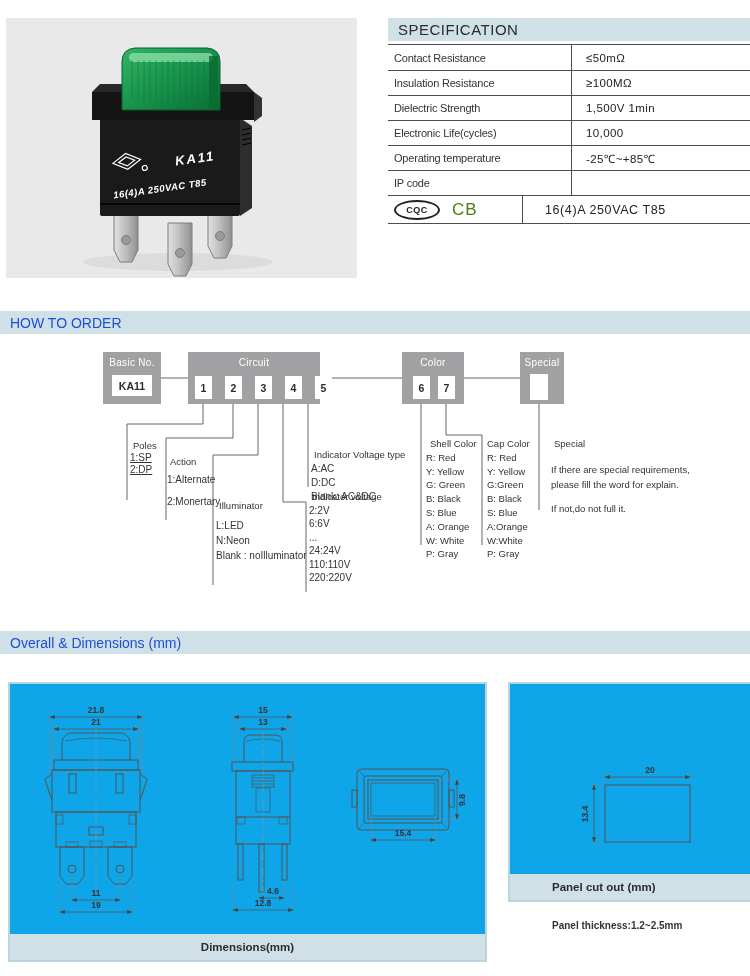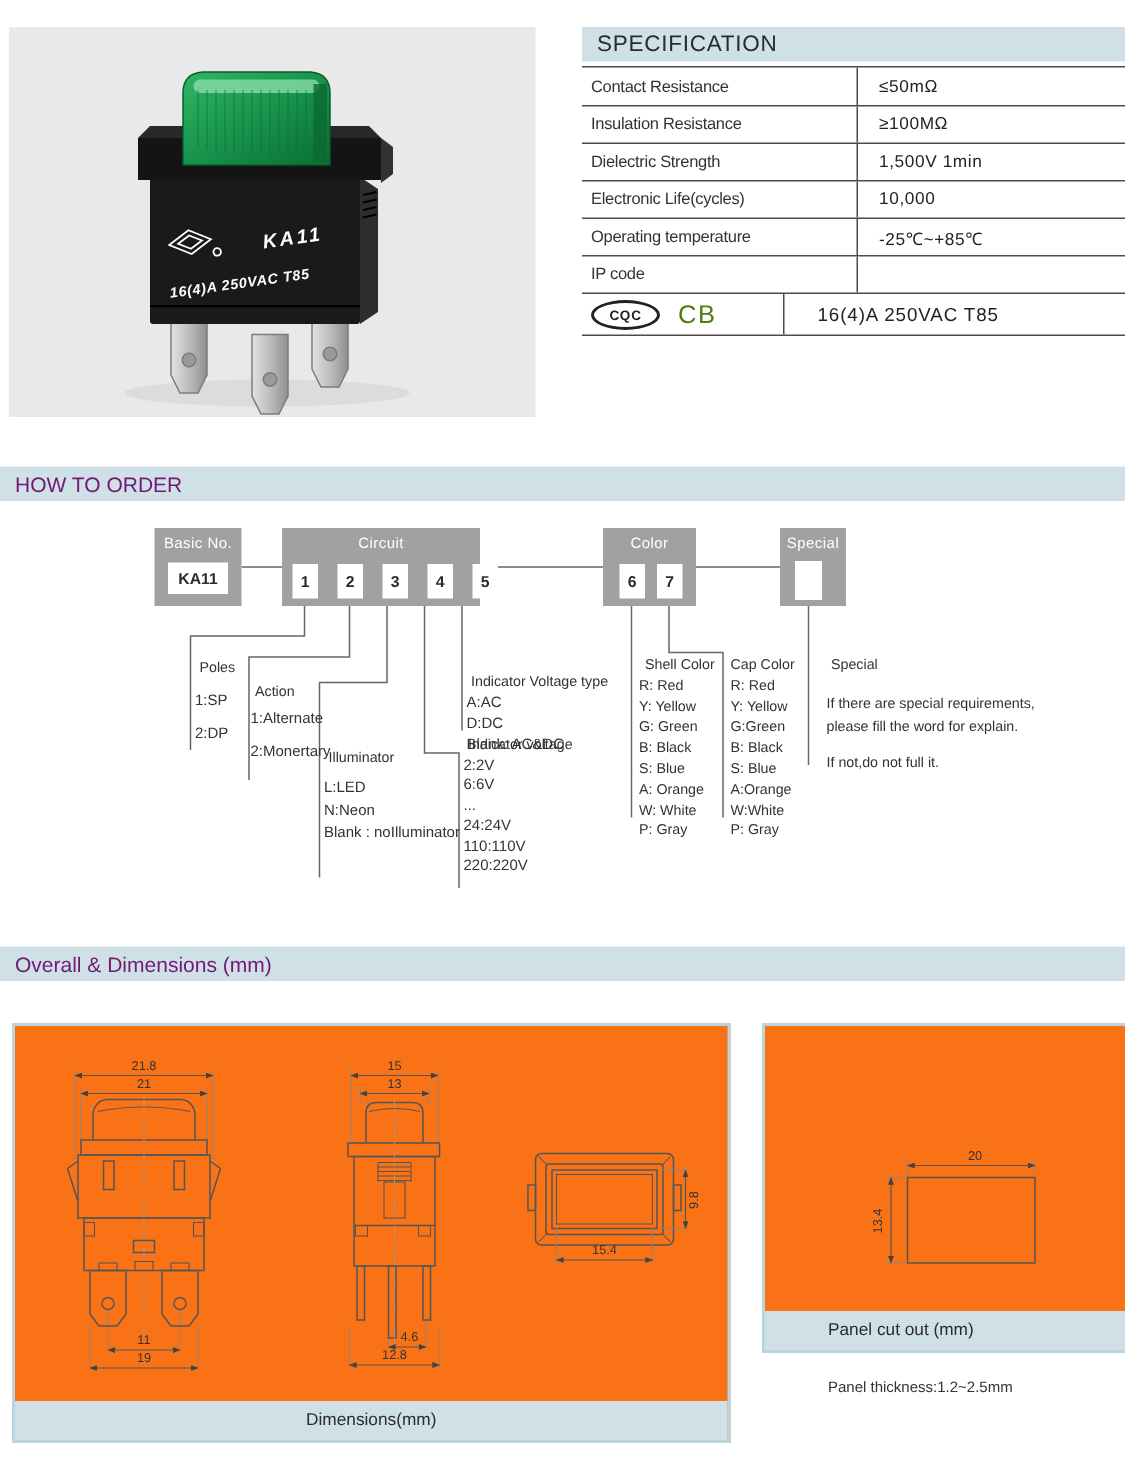--- a/index.html
+++ b/index.html
@@ -5,21 +5,21 @@
   * { margin:0; padding:0; box-sizing:border-box; }
   html,body { background:#fff; }
   body {
     position:relative; width:750px; height:976px;
     font-family:"Liberation Sans", sans-serif; color:#333; overflow:hidden;
   }
   .abs { position:absolute; }
 
   
   .bar {
-    background:#cfe1e7; color:#701a75; font-size:14px;
+    background:#cfe1e7; color:#1d4ed8; font-size:14px;
     padding-left:10px; display:flex; align-items:center;
   }
   .bar.full { left:0; width:750px; height:23px; }
 
   
   .photo-area { left:6px; top:18px; width:351px; height:260px; background:#e9e9e9; }
 
   
   .spec { left:388px; top:18px; width:362px; }
   .spec-header { width:362px; height:23px; background:#cfe1e7; color:#2b2b2b;
@@ -41,33 +41,33 @@
 
   
   .order-box { background:#a1a1a3; position:absolute; }
   .order-box .obx-label { color:#fff; font-size:10px; text-align:center; margin-top:5px; letter-spacing:.3px; }
   .cellrow { position:absolute; display:flex; }
   .cell { background:#fff; color:#2b2b2b; font-size:10.5px; font-weight:600;
           display:flex; align-items:center; justify-content:center; }
   .legend { position:absolute; font-size:9.5px; color:#333; white-space:nowrap; line-height:12px; }
   .lg-title { margin-left:3px; }
 
-  .legend-poles .lg-item { margin-top:10px; font-size:10px; }
+  .legend-poles .lg-item { font-size:10px;text-decoration:underline; }
   .legend-action .lg-item { margin-top:6px; font-size:10px; }
   .legend-action .lg-item + .lg-item { margin-top:10px; }
   .legend-illum .lg-item { margin-top:8px; font-size:10px; }
   .legend-illum .lg-item + .lg-item { margin-top:3px; }
   .legend-ivt .lg-item { margin-top:2px; font-size:10px; }
   .legend-iv .lg-item { margin-top:1.5px; font-size:10px; }
   .legend-shell .lg-item, .legend-cap .lg-item { margin-top:1.8px; }
   .legend-special .lg-note { margin-top:3px; }
   .legend-special .lg-note.gap { margin-top:14px;text-align:right; }
 
   
-  .dim-box { border:2px solid #b9d5de; background:#f97316; }
+  .dim-box { border:2px solid #b9d5de; background:#0ea5e9;font-weight:bold; }
   .dim-footer { position:absolute; left:0; right:0; bottom:0; height:26px; background:#cfe1e7;
                 color:#2b2b2b; font-size:11.5px; display:flex; align-items:center; }
   .dim-footer.center { justify-content:center; }
   .thickness-note { position:absolute; left:42px; top:236px; font-size:10px; color:#333; }
   svg text.dim { font-size:8.5px; fill:#333; }
   svg text.dim.mid { text-anchor:middle; }
 </style>
 </head>
 <body>
 

